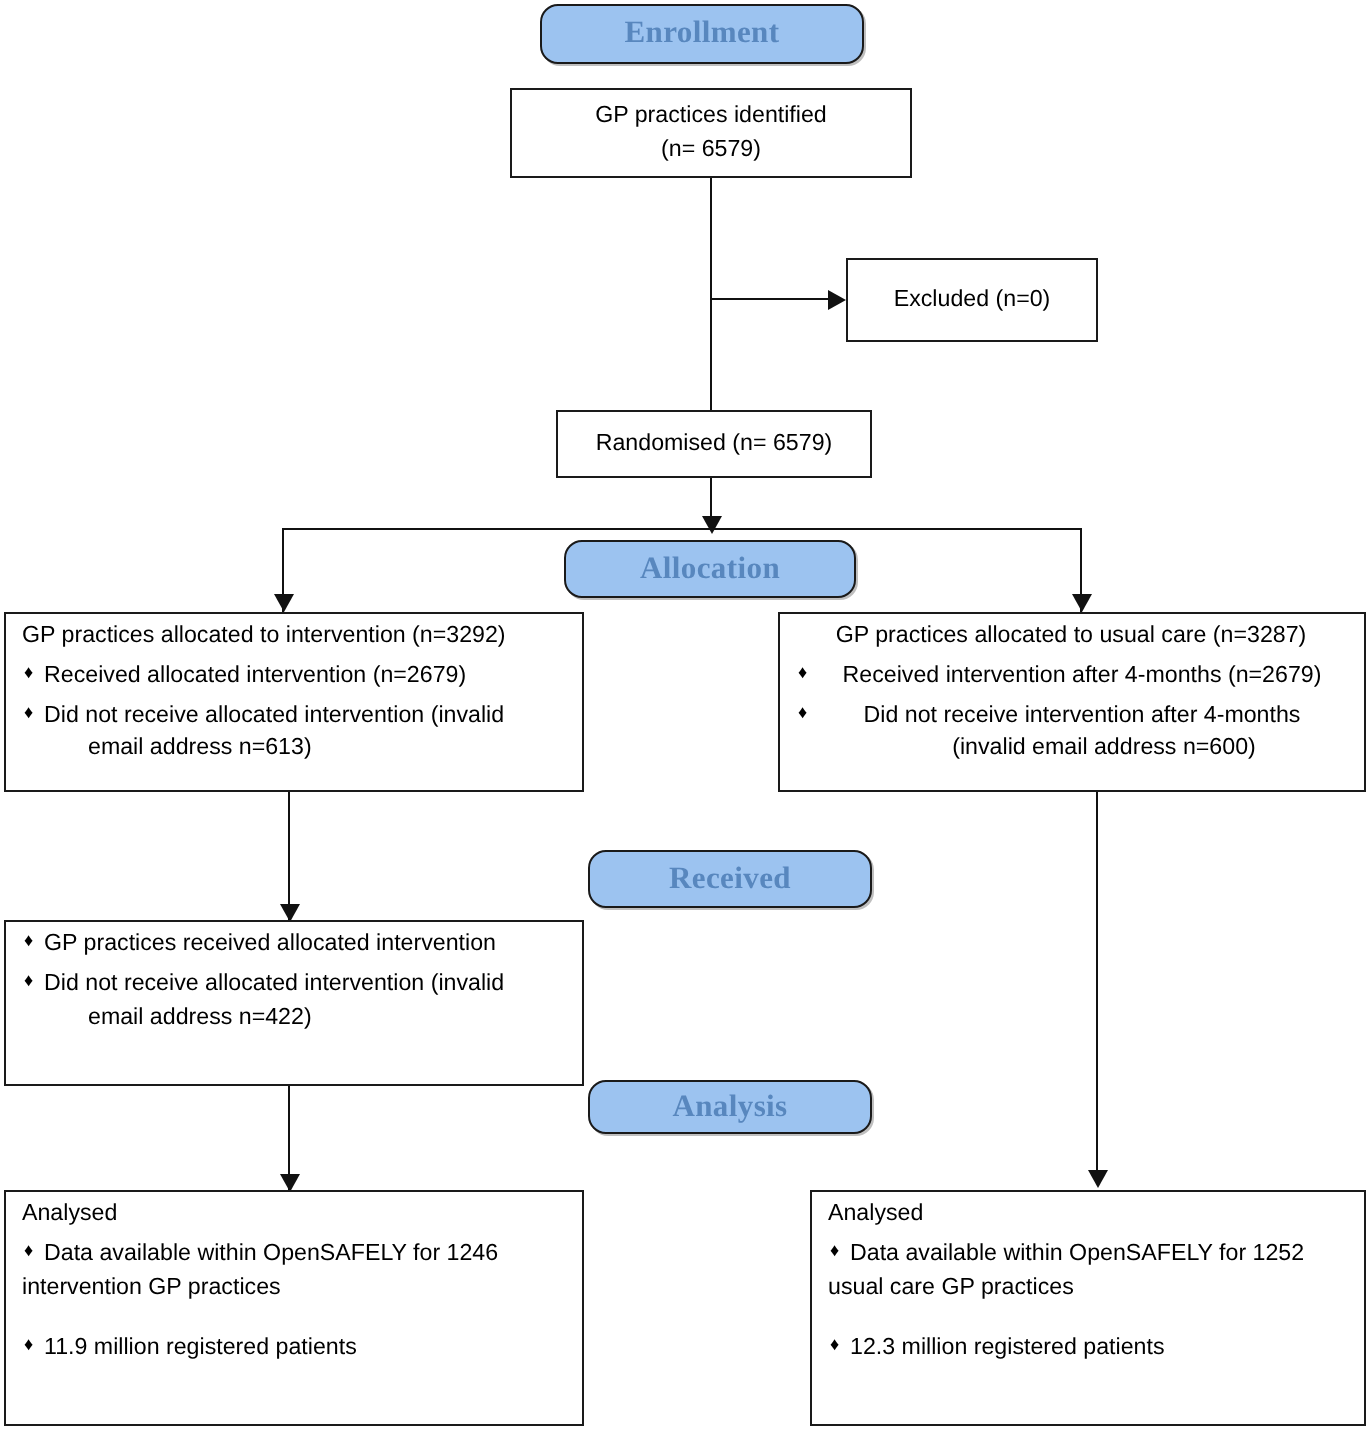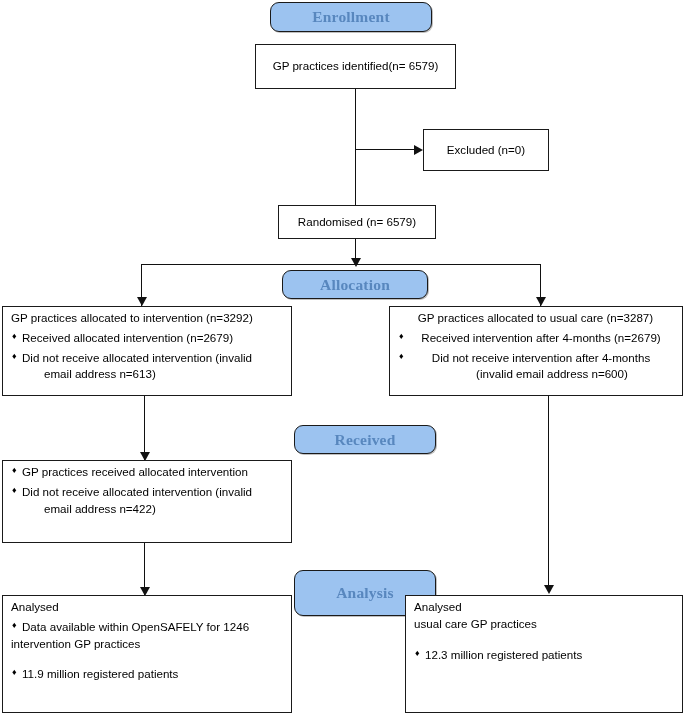--- a/index.html
+++ b/index.html
@@ -43,21 +43,21 @@
     position: absolute;
     background: #ffffff;
     border: 1.6px solid #1a1a1a;
     box-sizing: border-box;
     font-size: 11.6px;
     line-height: 1.45;
     color: #000000;
   }
   .box.centered {
     display: flex;
-    flex-direction: row;
+    flex-direction: column;
     align-items: center;
     justify-content: center;
     text-align: center;
   }
   .box.padded {
     padding: 3px 9px 8px 8px;
   }
   .box .line {
     display: block;
     white-space: pre-wrap;
@@ -175,32 +175,33 @@
 
   <div class="box padded" style="left:2px; top:460px; width:290px; height:83px;">
     <span class="bullet-line" style="margin-top:0;">GP practices received allocated intervention</span>
     <span class="bullet-line">Did not receive allocated intervention (invalid</span>
     <span class="plain-line" style="padding-left:33px;">email address n=422)</span>
   </div>
 
   <div class="vline" style="left:144px; top:543px; height:52px;"></div>
   <div class="arrow-down" style="left:140px; top:587px;"></div>
 
-  <div class="stage-pill" style="left:294px; top:570px; width:142px; height:46px;">
+  <div class="stage-pill" style="left:294px; top:540px; width:142px; height:27px;">
     <span>Analysis</span>
   </div>
 
   <div class="box padded" style="left:2px; top:595px; width:290px; height:118px;">
     <span class="plain-line">Analysed</span>
     <span class="bullet-line">Data available within OpenSAFELY for 1246</span>
     <span class="plain-line">intervention GP practices</span>
     <span class="spacer-line"></span>
     <span class="bullet-line">11.9 million registered patients</span>
   </div>
 
   <div class="box padded" style="left:405px; top:595px; width:278px; height:118px;">
     <span class="plain-line">Analysed</span>
+    <span class="bullet-line">Data available within OpenSAFELY for 1252</span>
     <span class="plain-line">usual care GP practices</span>
     <span class="spacer-line"></span>
     <span class="bullet-line">12.3 million registered patients</span>
   </div>
 
 </div>
 
 </body></html>

